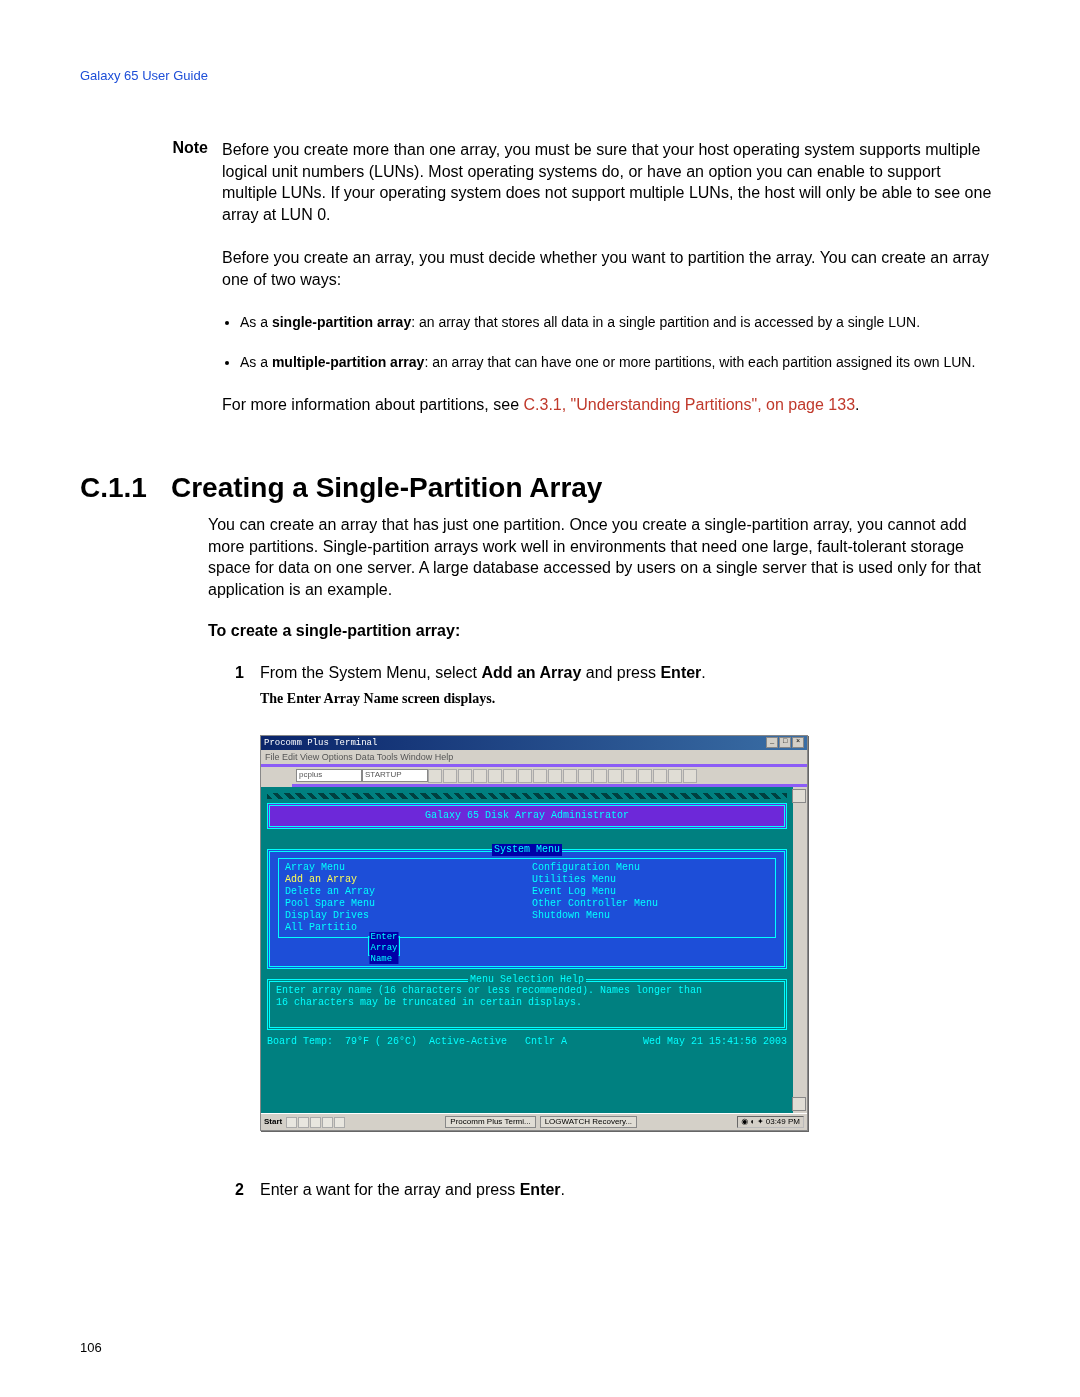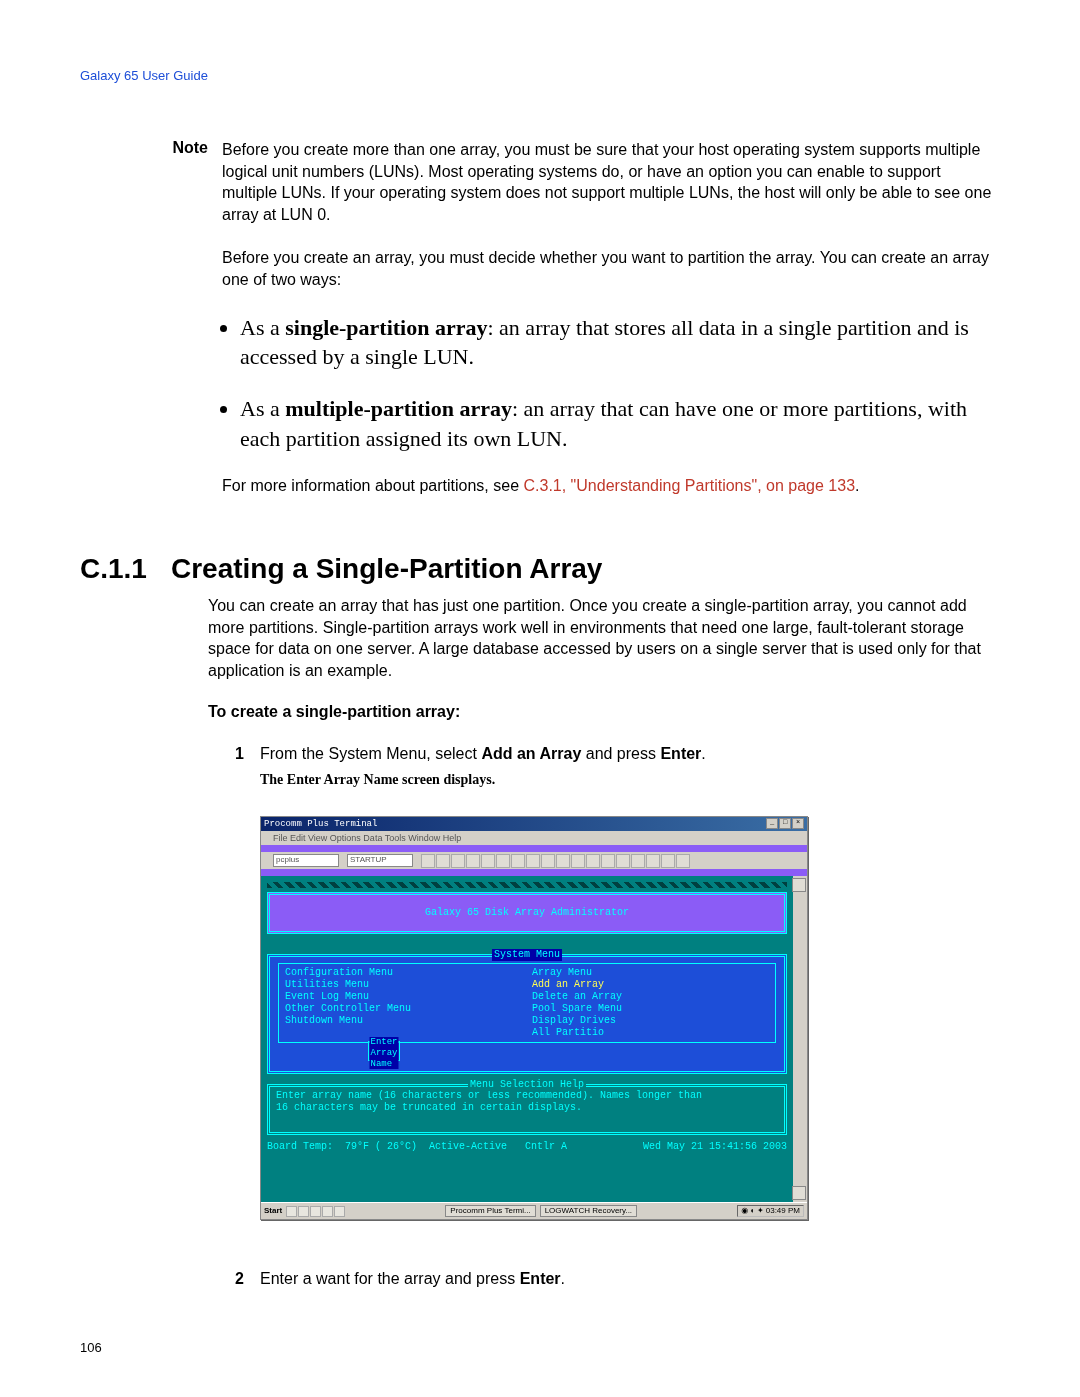--- a/index.html
+++ b/index.html
@@ -43,23 +43,22 @@
   }
   .note-body p {
     margin: 0 0 22px 0;
   }
   .bullets {
     margin: 0 0 22px 0;
     padding-left: 18px;
   }
   .bullets li {
     margin-bottom: 22px;
-    font-size: 22px;
+    font-size: 14px;
     line-height: 1.35;
-    font-family: Liberation Serif, serif;
   }
   .link-red {
     color: #c0392b;
   }
   h2.section {
     font-size: 28px;
     font-weight: bold;
     margin: 34px 0 10px 0;
     display: flex;
     gap: 24px;
@@ -125,25 +124,25 @@
     justify-content: space-between;
     align-items: center;
   }
   .winbtns { display:flex; gap:1px; }
   .winbtn {
     width:10px;height:9px;background:#d4d0c8;border:1px solid #888;font-size:7px;line-height:7px;text-align:center;color:#000;
   }
   .menubar, .toolbar {
     font-family: Tahoma, sans-serif;
     font-size: 9px;
-    padding: 1px 12px;
+    padding: 1px 4px;
     color: #555;
-    border-bottom: 7px solid #8b5cf6;
-  }
-  .toolbar { display:flex; gap:8px; align-items:center; height:15px; }
+    border-bottom: 3px solid #8b5cf6;
+  }
+  .toolbar { display:flex; gap:0; align-items:center; height:15px;margin-left:31px; }
   .toolbar .field { background:#fff; border:1px solid #888; height:11px; width:60px; font-size:8px; padding:0 2px; }
   .tool-icons { display:flex; gap:1px; }
   .tool-icons span { width:12px;height:12px;background:#e0ddd5;border:1px solid #aaa; }
   .screen {
     background: #008080;
     padding: 6px 6px 2px 6px;
     color: #00ffff;
     font-size: 10px;
     line-height: 1.2;
     height: 318px;
@@ -155,23 +154,23 @@
   }
   .scroll-thumb.bottom{ top:auto; bottom:2px; }
   .top-deco {
     height:6px;
     background: repeating-linear-gradient(45deg,#004040,#004040 4px,#008080 4px,#008080 8px);
     margin-bottom:4px;
   }
   .admin-title {
     text-align: center;
     color: #00ffff;
-    background: #8b5cf6;
+    background: #6d28d9;
     border: 3px double #00ffff;
-    padding: 12px 0;
+    padding: 4px 0;
     margin-bottom: 20px;
   }
   .blue-panel {
     background: #1d4ed8;
     border: 3px double #00ffff;
     margin: 8px 0;
     padding: 6px 8px 10px 8px;
     color: #00ffff;
     position: relative;
   }
@@ -330,31 +329,31 @@
             </div>
             <div class="screen">
               <div class="scroll-thumb"></div>
               <div class="scroll-thumb bottom"></div>
               <div class="top-deco"></div>
               <div class="admin-title">Galaxy 65 Disk Array Administrator</div>
 
               <div class="blue-panel">
                 <span class="panel-title">System Menu</span>
                 <div class="menu-cols">
-                  <div class="menu-col"><span>Configuration Menu</span>
-<span>Utilities Menu</span>
-<span>Event Log Menu</span>
-<span>Other Controller Menu</span>
-<span>Shutdown Menu</span></div>
                   <div class="menu-col"><span>Array Menu</span>
 <span class="hl">Add an Array</span>
 <span>Delete an Array</span>
 <span>Pool Spare Menu</span>
 <span>Display Drives</span>
 <span>All Partitio</span></div>
+                  <div class="menu-col"><span>Configuration Menu</span>
+<span>Utilities Menu</span>
+<span>Event Log Menu</span>
+<span>Other Controller Menu</span>
+<span>Shutdown Menu</span></div>
                 </div>
                 <div class="inner-box">
                   <span class="lbl">Enter Array Name</span>
                   <span class="cursor"></span>
                 </div>
               </div>
 
               <div class="help-box">
                 <span class="lbl">Menu Selection Help</span>
                 <div>Enter array name (16 characters or less recommended).  Names longer than</div>

